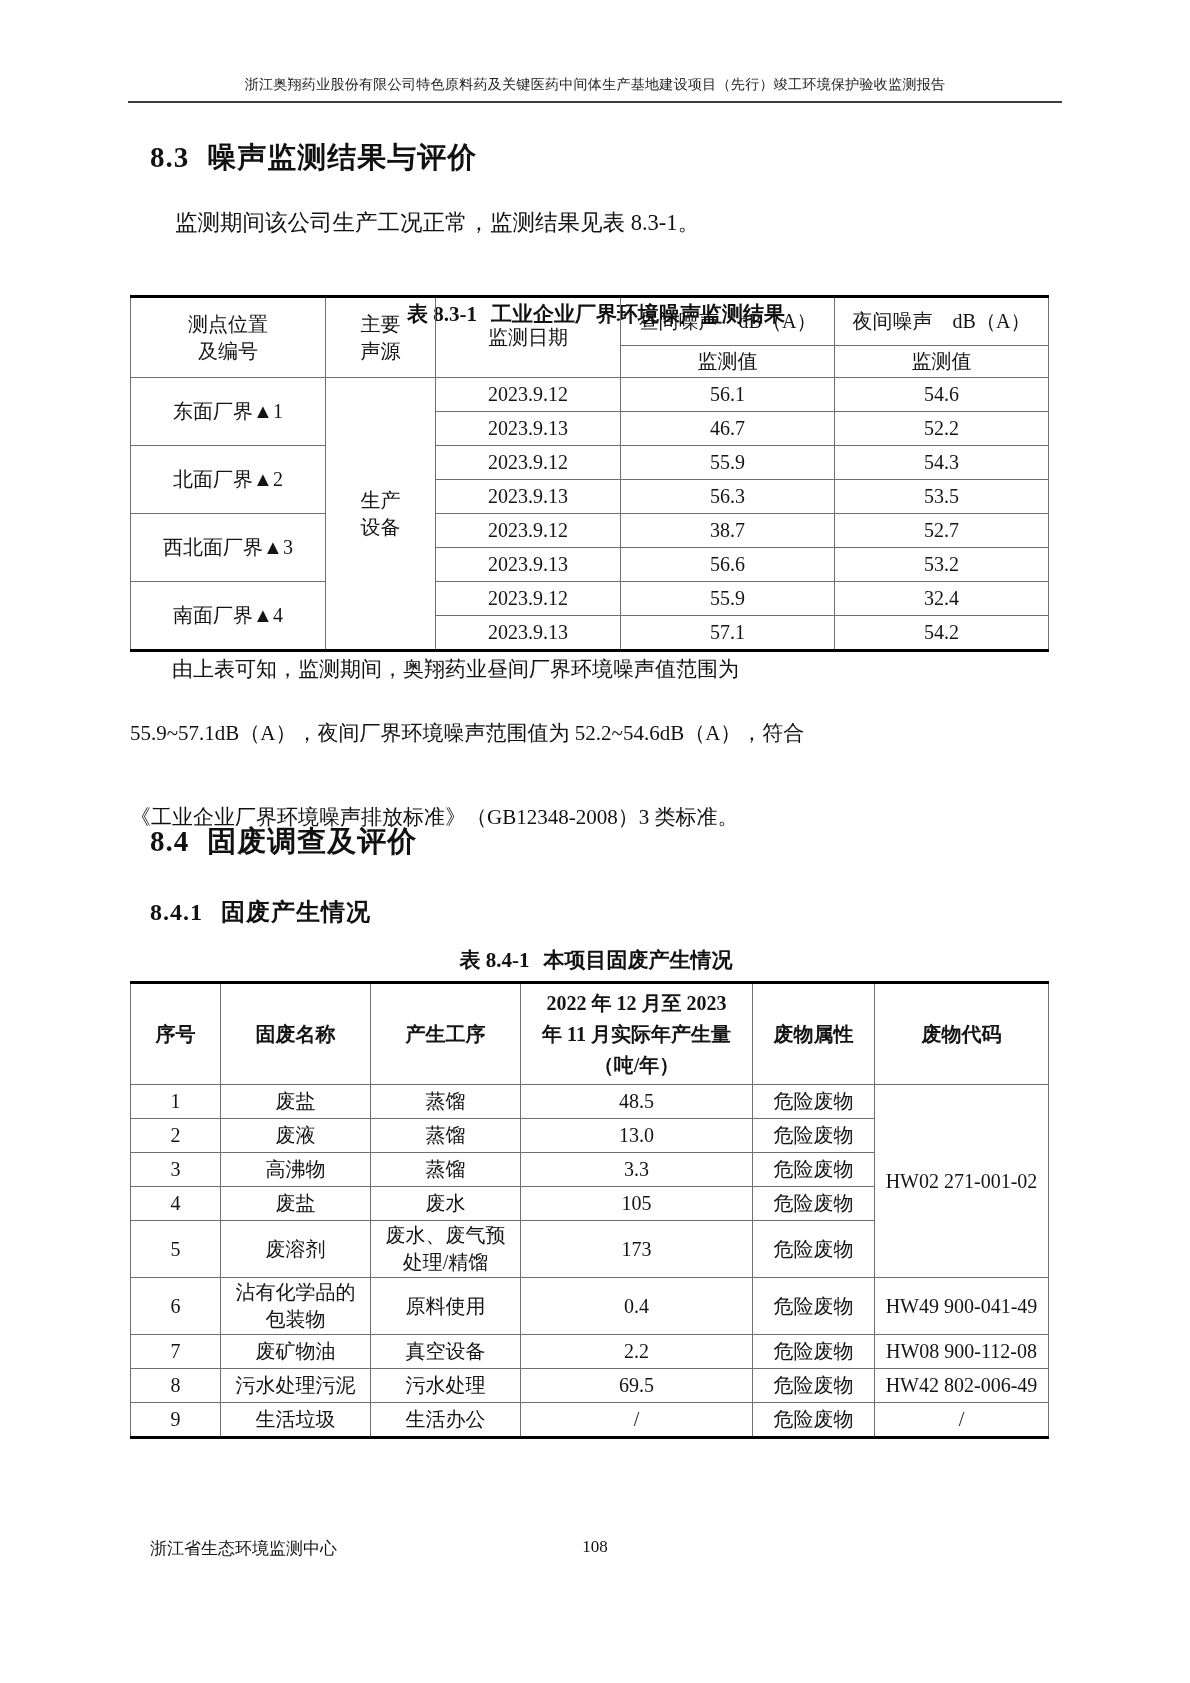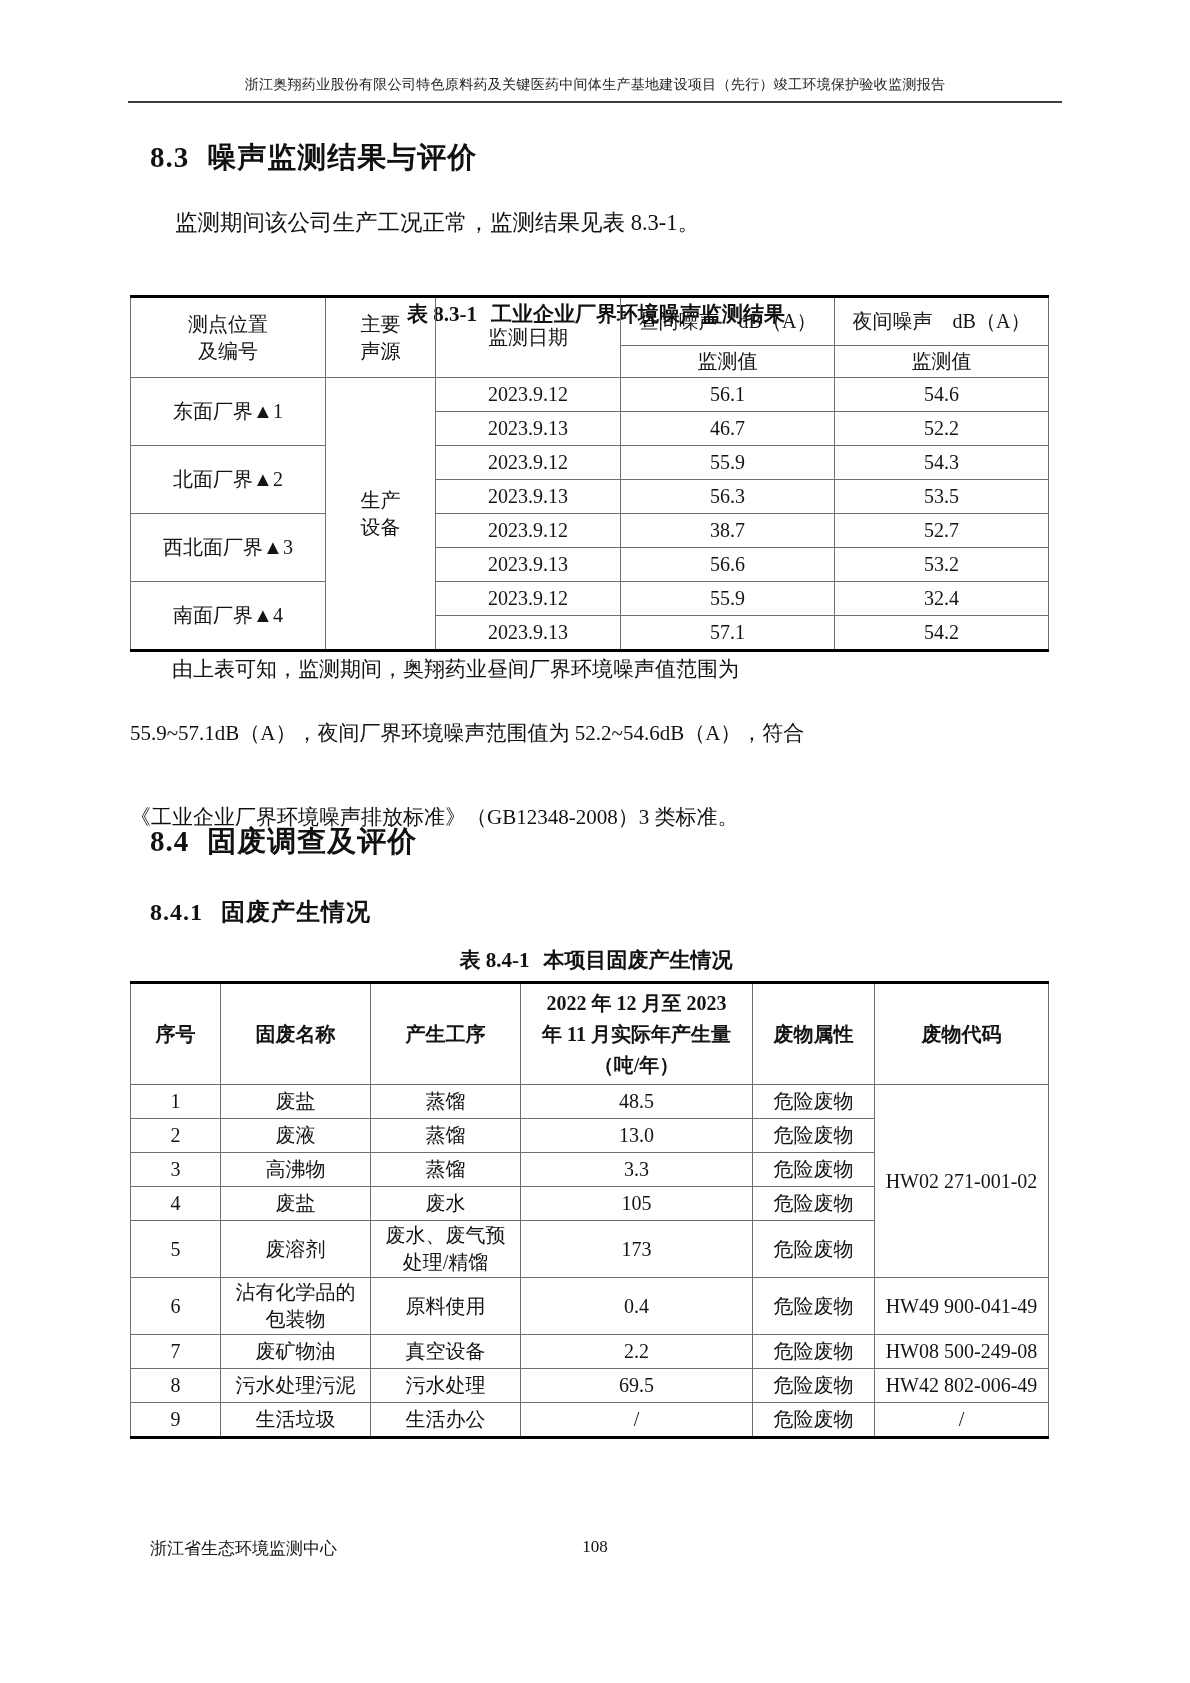--- a/index.html
+++ b/index.html
@@ -214,21 +214,21 @@
         <td>0.4</td>
         <td>危险废物</td>
         <td>HW49 900-041-49</td>
       </tr>
       <tr>
         <td>7</td>
         <td>废矿物油</td>
         <td>真空设备</td>
         <td>2.2</td>
         <td>危险废物</td>
-        <td>HW08 500-249-08</td>
+        <td>HW08 900-112-08</td>
       </tr>
       <tr>
         <td>8</td>
         <td>污水处理污泥</td>
         <td>污水处理</td>
         <td>69.5</td>
         <td>危险废物</td>
         <td>HW42 802-006-49</td>
       </tr>
       <tr>

